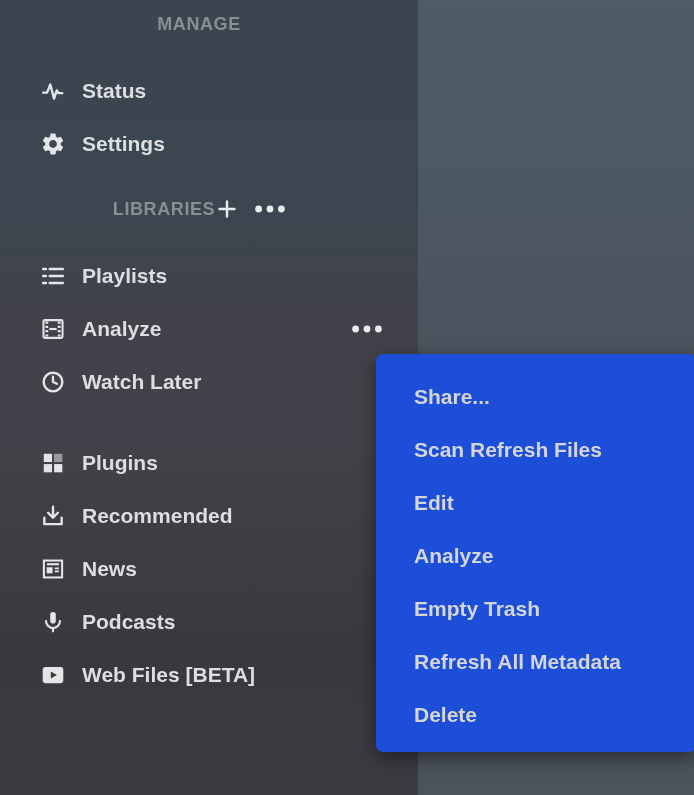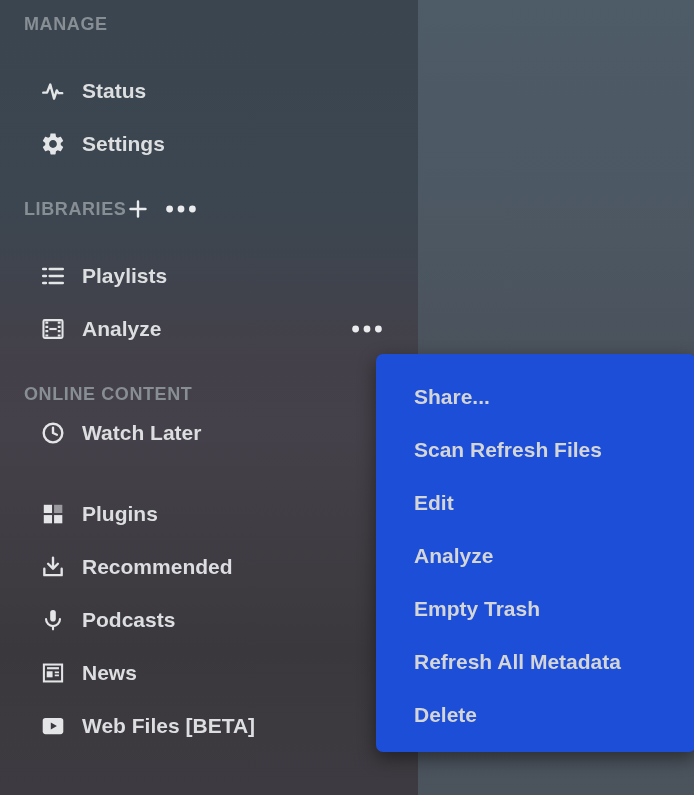--- a/index.html
+++ b/index.html
@@ -14,22 +14,22 @@
       #4e5c68 0%, #4c5762 30%, #4a505a 50%,
       #484750 68%, #47464b 78%, #4a505a 92%, #4b545d 100%);
   }
   .sidebar{
     position:absolute;left:0;top:0;width:418px;height:795px;
     background:linear-gradient(180deg,
       #3a454f 0%, #3c4650 26%, #444049 46%, #45414a 54%,
       #403d44 66%, #3b383d 82%, #3d3b41 100%);
   }
   .hdr{
-    display:flex;align-items:center;justify-content:flex-start;
-    height:24px;margin:27px 36px 0 24px;
+    display:flex;align-items:center;justify-content:center;
+    height:24px;margin:27px 36px 0 16px;
     color:#878e94;font-size:18px;font-weight:700;letter-spacing:.6px;
   }
   .hdr.first{margin-top:12px;}
   .hdr-controls{display:flex;align-items:center;gap:16px;}
   .icon-btn{background:none;border:none;padding:0;margin:0;cursor:pointer;
     display:flex;align-items:center;justify-content:center;color:#e9ebed;}
   .itm{
     display:flex;align-items:center;height:53px;padding-left:40px;
     color:#dcdee0;font-size:21px;font-weight:600;cursor:pointer;
   }
@@ -127,23 +127,20 @@
       <span>
         <svg width="30" height="8" viewBox="0 0 30 8" fill="currentColor">
             <circle cx="3.6" cy="4" r="3.4"></circle>
             <circle cx="15" cy="4" r="3.4"></circle>
             <circle cx="26.4" cy="4" r="3.4"></circle>
           </svg>
       </span>
     </button>
   </div>
 
-  <div class="hdr">
-    <span>ONLINE CONTENT</span>
-  </div>
 
   <div class="itm">
     <span class="icon">
       <svg width="26" height="26" viewBox="0 0 24 24" fill="none" stroke="currentColor" stroke-width="2.2" stroke-linecap="round" stroke-linejoin="round">
           <circle cx="12" cy="12" r="8.6"></circle>
           <path d="M12 7.2V12l3.6 1.6"></path>
         </svg>
     </span>
     <span>Watch Later</span>
   </div>
@@ -166,39 +163,39 @@
           <path d="M12 3.5V13"></path>
           <path d="M7.5 9 12 13.5 16.5 9"></path>
           <path d="M4 13.5v6h16v-6"></path>
         </svg>
     </span>
     <span>Recommended</span>
   </div>
 
   <div class="itm">
     <span class="icon">
-      <svg width="26" height="26" viewBox="0 0 24 24" fill="none" stroke="currentColor" stroke-width="2" stroke-linecap="round">
-          <rect x="9.4" y="2.8" width="5.2" height="10.6" rx="2.6" fill="currentColor" stroke="none"></rect>
-          <path d="M5.6 11.2a6.4 6.4 0 0 0 12.8 0"></path>
-          <path d="M12 17.6v3"></path>
-        </svg>
-    </span>
-    <span>Podcasts</span>
-  </div>
-
-  <div class="itm">
-    <span class="icon">
       <svg width="26" height="26" viewBox="0 0 24 24" fill="none" stroke="currentColor">
           <rect x="3.6" y="4.2" width="16.8" height="15.6" stroke-width="1.9"></rect>
           <path d="M6.5 7.6h11" stroke-width="2"></path>
           <rect x="6.2" y="10.4" width="5.4" height="5.6" fill="currentColor" stroke="none"></rect>
           <path d="M13.6 11.4h3.9M13.6 14.2h3.9" stroke-width="1.8"></path>
         </svg>
     </span>
     <span>News</span>
+  </div>
+
+  <div class="itm">
+    <span class="icon">
+      <svg width="26" height="26" viewBox="0 0 24 24" fill="none" stroke="currentColor" stroke-width="2" stroke-linecap="round">
+          <rect x="9.4" y="2.8" width="5.2" height="10.6" rx="2.6" fill="currentColor" stroke="none"></rect>
+          <path d="M5.6 11.2a6.4 6.4 0 0 0 12.8 0"></path>
+          <path d="M12 17.6v3"></path>
+        </svg>
+    </span>
+    <span>Podcasts</span>
   </div>
 
   <div class="itm">
     <span class="icon">
       <svg width="26" height="26" viewBox="0 0 24 24">
           <rect x="2.5" y="4.5" width="19" height="15" rx="2.6" fill="currentColor"></rect>
           <path d="M10 8.8 15.6 12 10 15.2Z" fill="#3b383e"></path>
         </svg>
     </span>
     <span>Web Files [BETA]</span>

